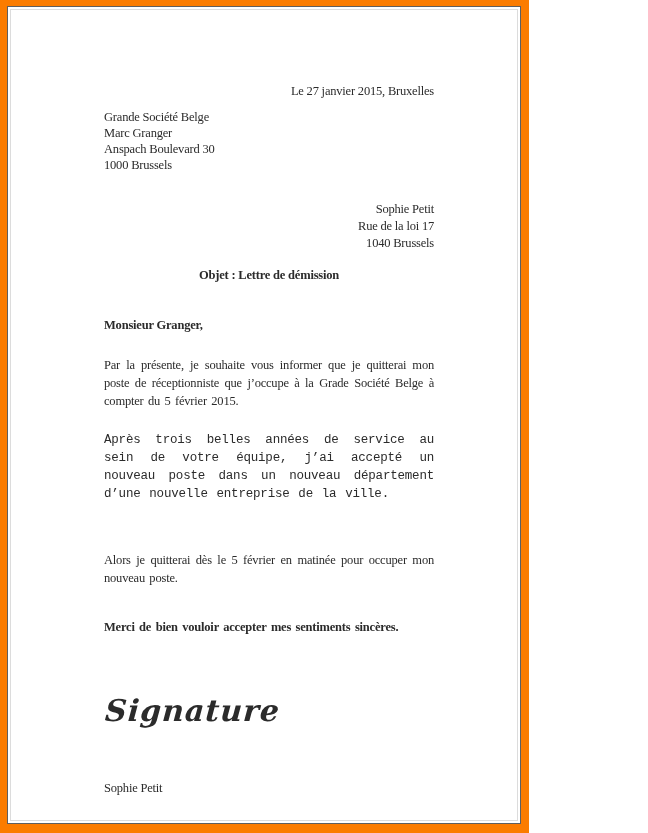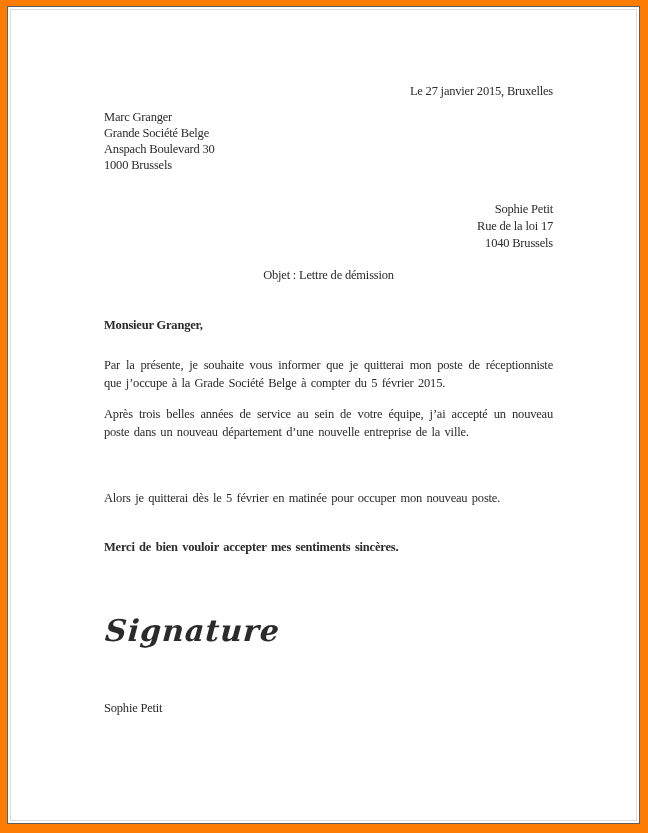--- a/index.html
+++ b/index.html
@@ -1,18 +1,18 @@
 <!DOCTYPE html>
 <html><head>
 <meta charset="utf-8">
 <style>
   * { margin: 0; padding: 0; box-sizing: border-box; }
   html, body { background: #ffffff; }
   .frame {
-    width: 648px; height: 833px;
+    width: 529px; height: 833px;
     background: #fb7c00;
     padding: 6px 8px 9px 7px;
   }
   .page {
     position: relative;
     width: 100%; height: 100%;
     background: #ffffff;
     border: 1px solid #5f5f5f;
   }
   .page::before {
@@ -27,25 +27,25 @@
     padding: 76px 86px 0 96px;
     font-family: "Liberation Serif", "DejaVu Serif", serif;
     font-size: 12.5px;
     letter-spacing: -0.2px;
     color: #2b2b2b;
     line-height: 16px;
   }
   .date { text-align: right; }
   .sender { margin-top: 10px; }
   .recipient { margin-top: 28px; text-align: right; line-height: 17px; }
-  .subject { margin-top: 15px; text-align: center; font-weight: normal; }
+  .subject { margin-top: 15px; text-align: center; font-weight: bold; }
   .salutation { margin-top: 34px; font-weight: bold; }
   .para { text-align: justify; line-height: 18px; word-spacing: 1.5px; }
   .p1 { margin-top: 23px; }
-  .p2 { margin-top: 13px; }
+  .p2 { margin-top: 21px; font-family: Liberation Mono, monospace; }
   .p3 { margin-top: 48px; }
   .p4 { margin-top: 31px; font-weight: bold; }
   .sig-script {
     margin-top: 58px;
     font-family: "DejaVu Serif", "Liberation Serif", serif;
     font-style: italic;
     font-weight: bold;
     font-size: 30px;
     letter-spacing: 1px;
     transform: skewX(-4deg);
@@ -57,22 +57,22 @@
 </head>
 <body>
 
 <div class="frame">
   <div class="page">
     <div class="inner">
 
       <p class="date">Le 27 janvier 2015, Bruxelles</p>
 
       <div class="sender">
+        <div>Grande Société Belge</div>
         <div>Marc Granger</div>
-        <div>Grande Société Belge</div>
         <div>Anspach Boulevard 30</div>
         <div>1000 Brussels</div>
       </div>
 
       <div class="recipient">
         <div>Sophie Petit</div>
         <div>Rue de la loi 17</div>
         <div>1040 Brussels</div>
       </div>
 

